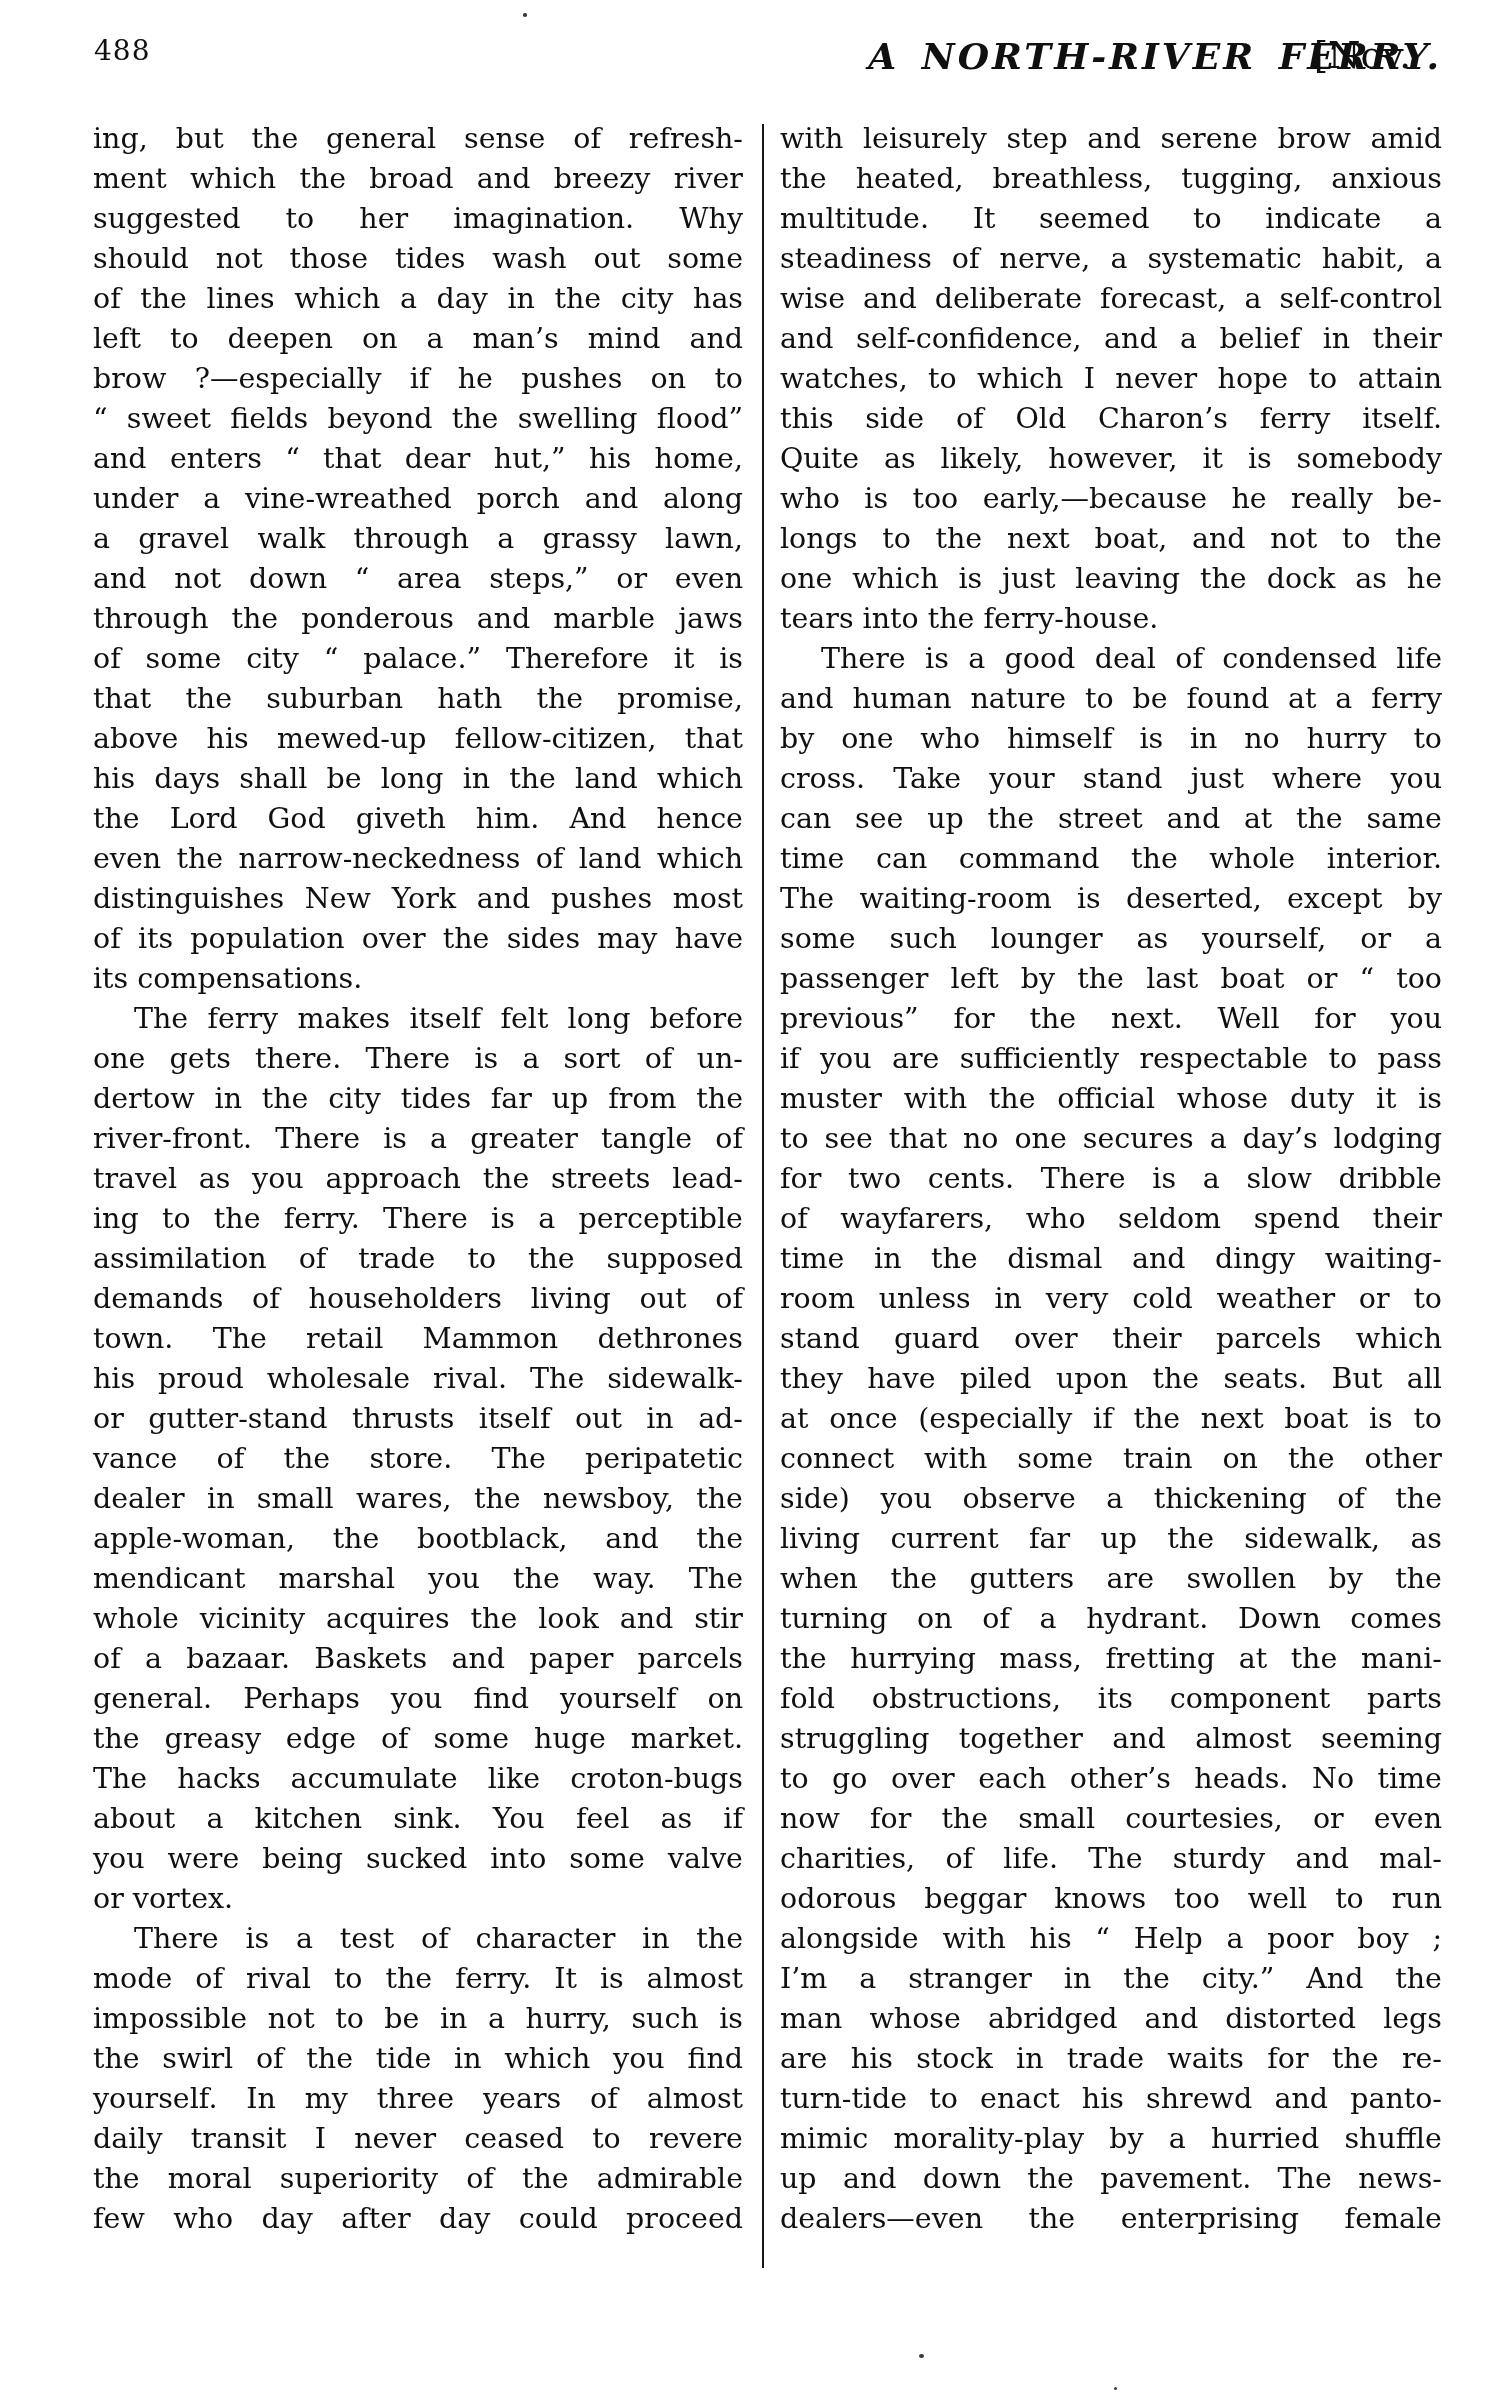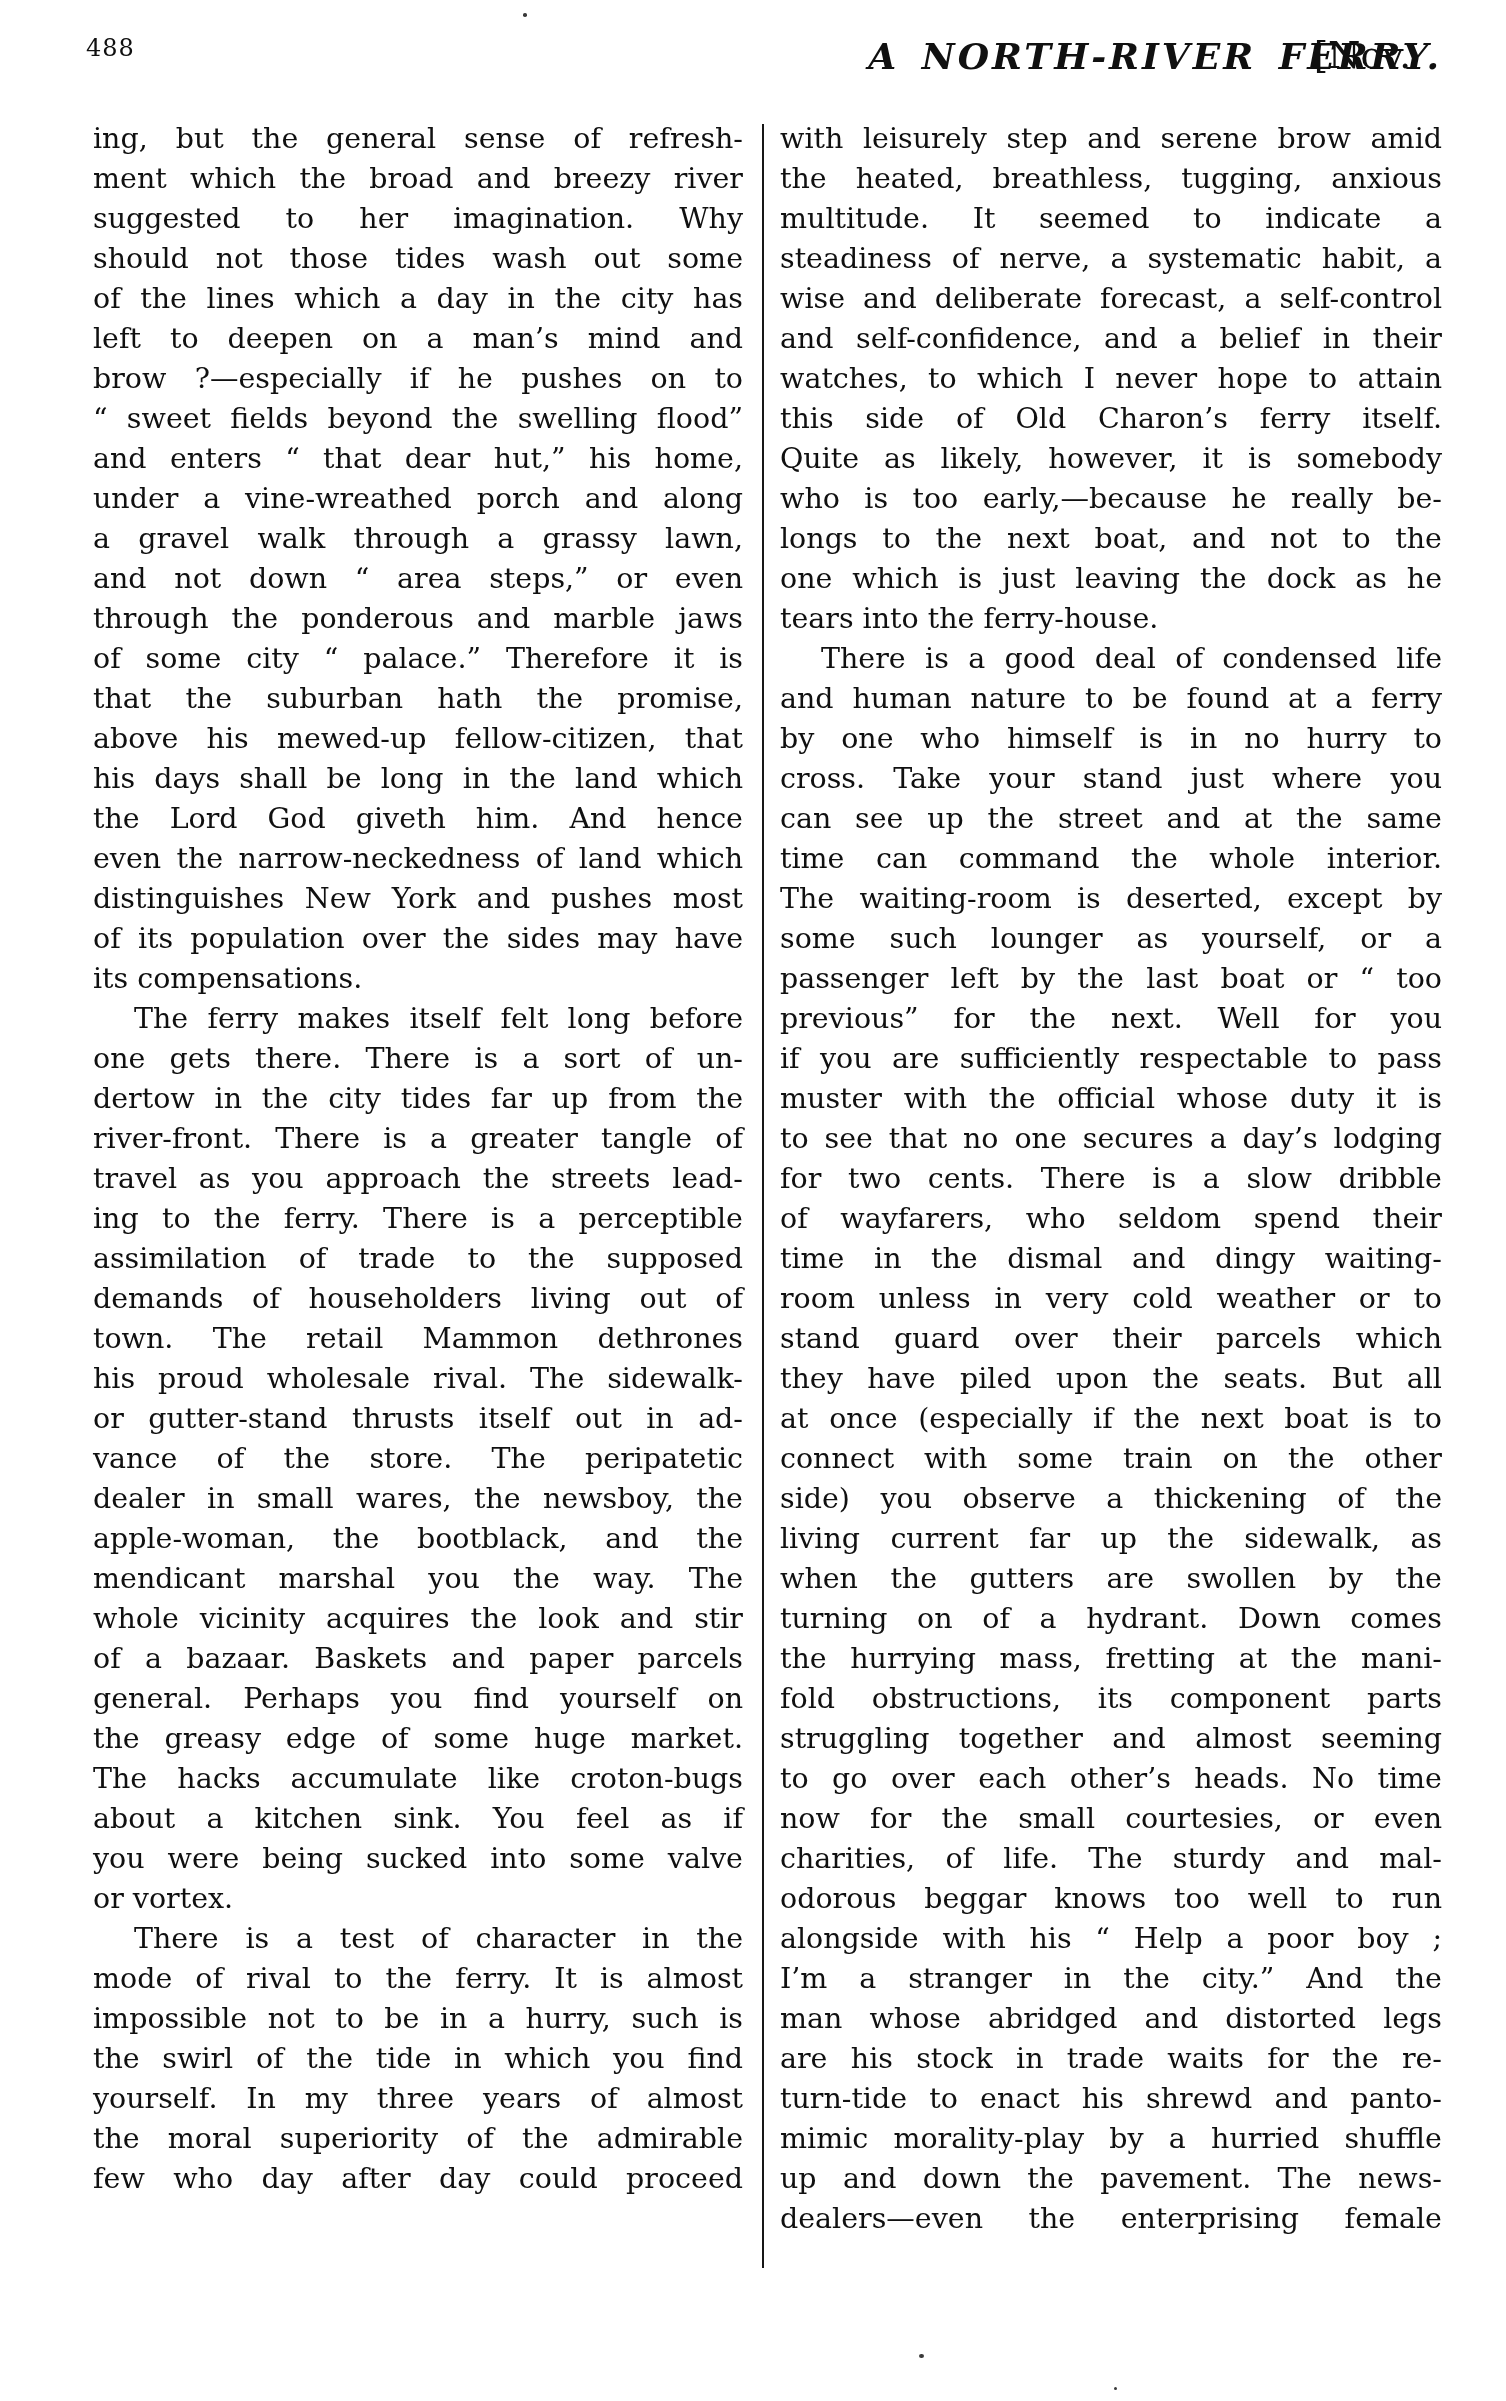--- a/index.html
+++ b/index.html
@@ -13,22 +13,22 @@
     height: 2401px;
     background: #ffffff;
     color: #101010;
     font-family: "DejaVu Serif", serif;
     overflow: hidden;
   }
   
   .folio {
     position: absolute;
     top: 34px;
-    left: 86px;
-    font-size: 24px;
+    left: 94px;
+    font-size: 28px;
     letter-spacing: 1px;
   }
   .running-title {
     position: absolute;
     top: 35px;
     left: 93px;
     width: 1349px;
     text-align: right;
     font-size: 36px;
     font-style: italic;
@@ -134,20 +134,21 @@
       <div class="line">the greasy edge of some huge market.</div>
       <div class="line">The hacks accumulate like croton-bugs</div>
       <div class="line">about a kitchen sink. You feel as if</div>
       <div class="line">you were being sucked into some valve</div>
       <div class="line end">or vortex.</div>
       <div class="line indent">There is a test of character in the</div>
       <div class="line">mode of rival to the ferry. It is almost</div>
       <div class="line">impossible not to be in a hurry, such is</div>
       <div class="line">the swirl of the tide in which you find</div>
       <div class="line">yourself. In my three years of almost</div>
+      <div class="line">daily transit I never ceased to revere</div>
       <div class="line">the moral superiority of the admirable</div>
       <div class="line">few who day after day could proceed</div>
     </div>
 
   <div class="column-rule"></div>
 
   <div id="col-right" class="column">
       <div class="line">with leisurely step and serene brow amid</div>
       <div class="line">the heated, breathless, tugging, anxious</div>
       <div class="line">multitude. It seemed to indicate a</div>

